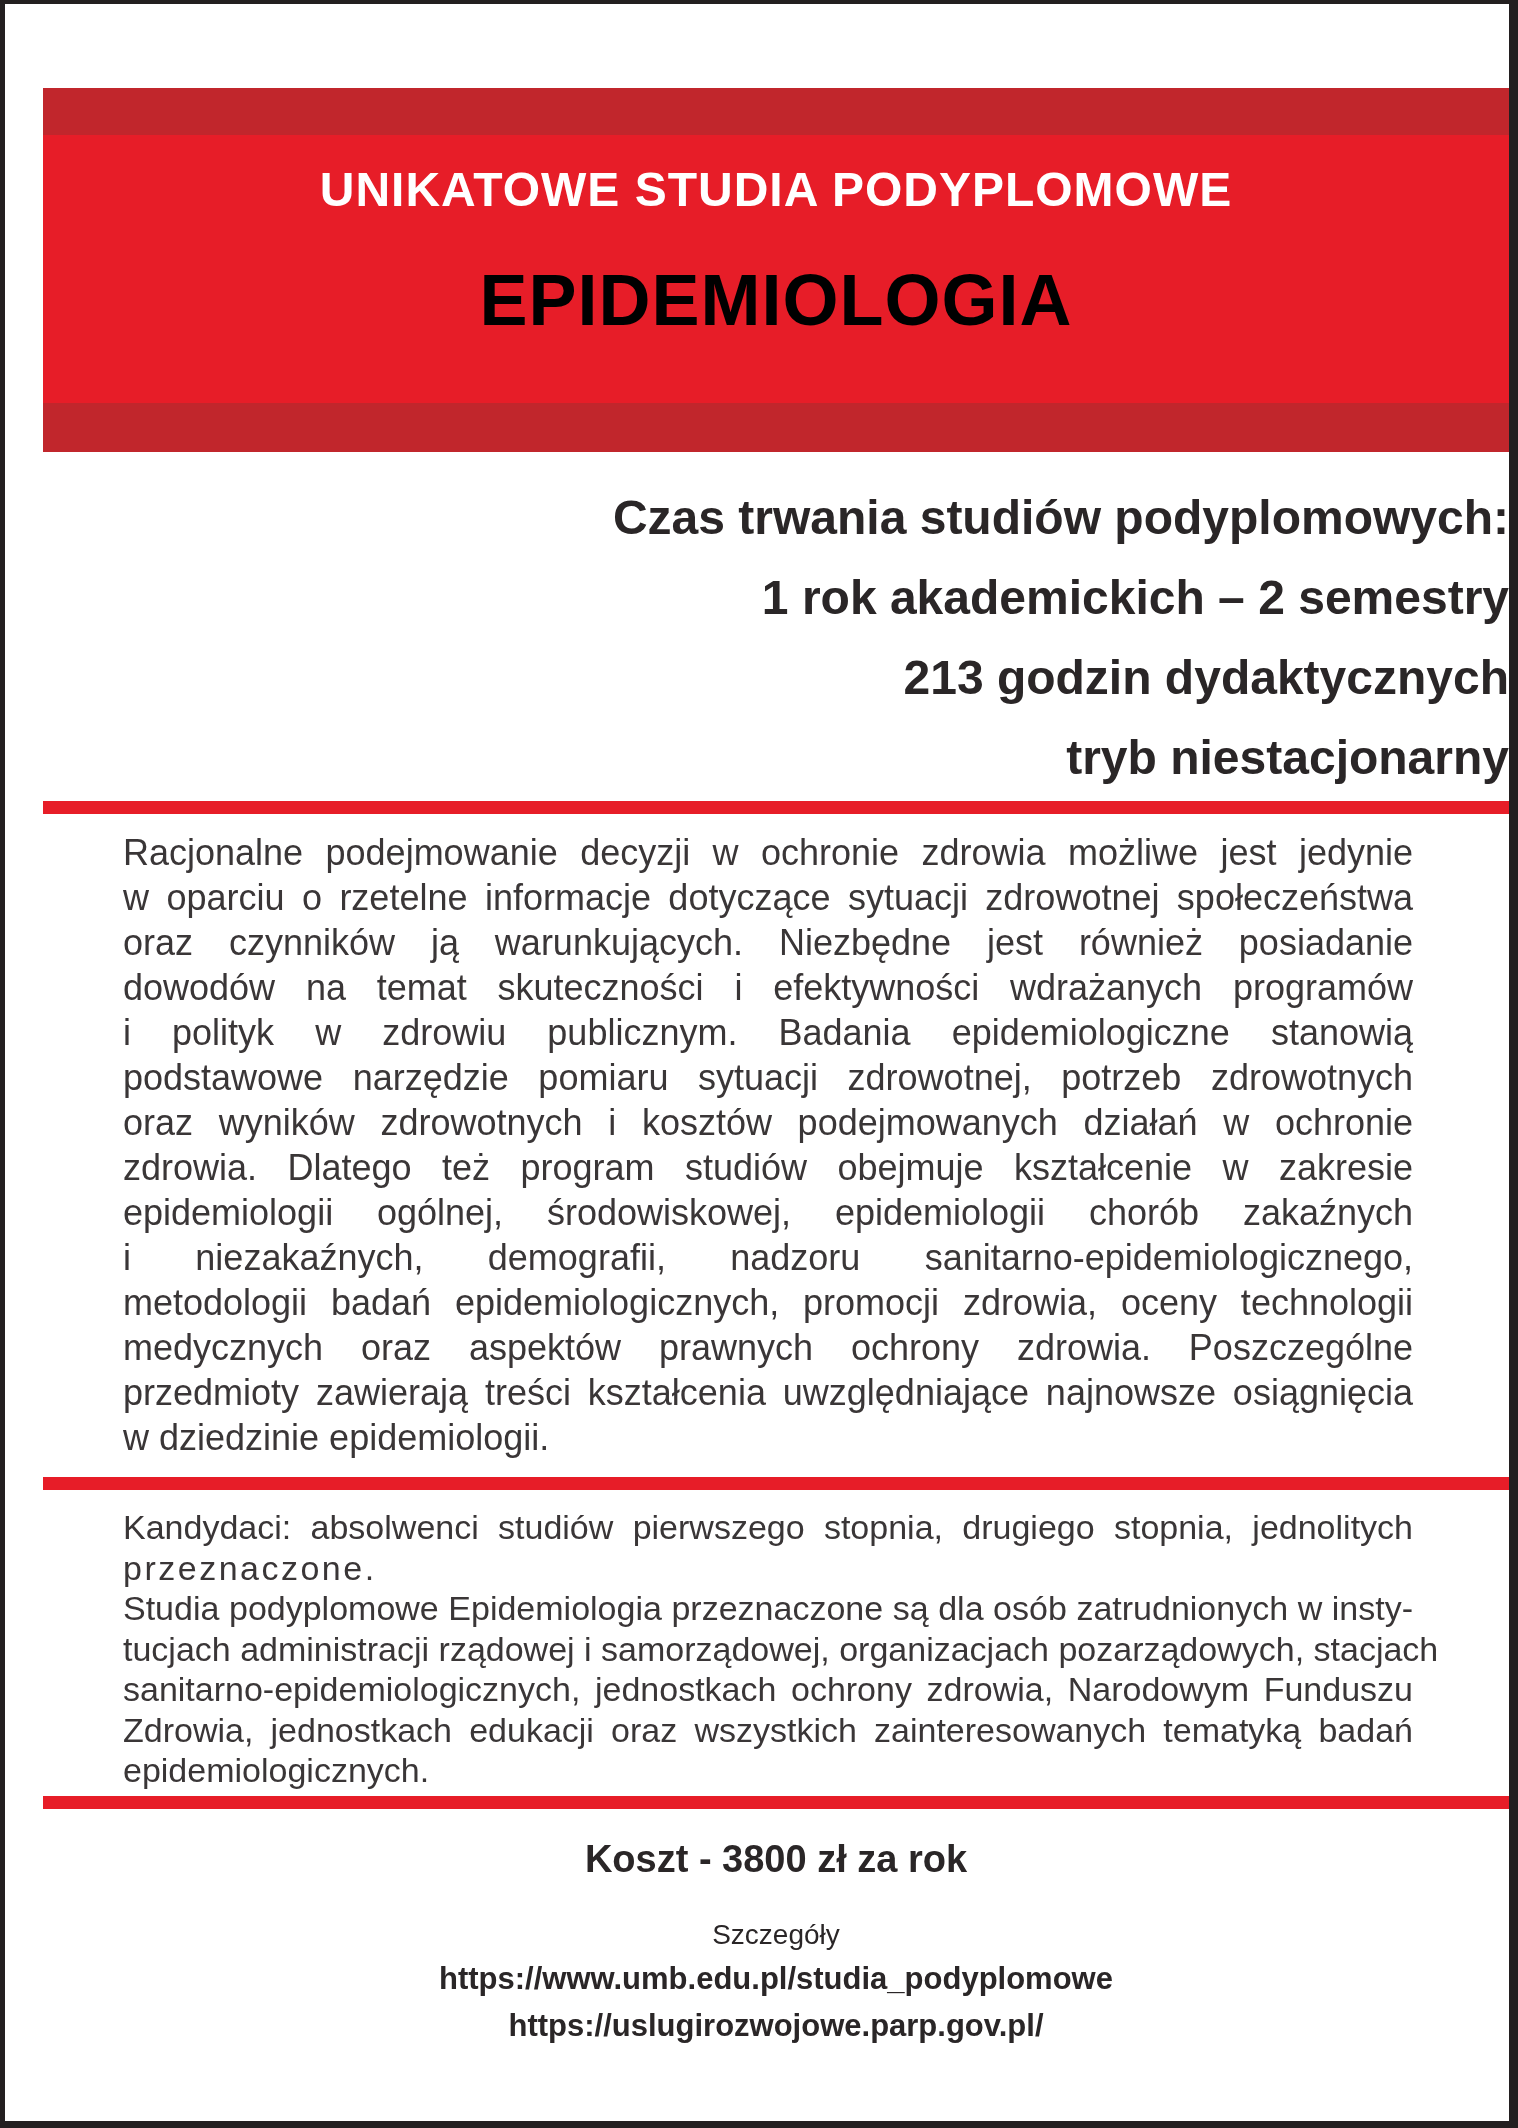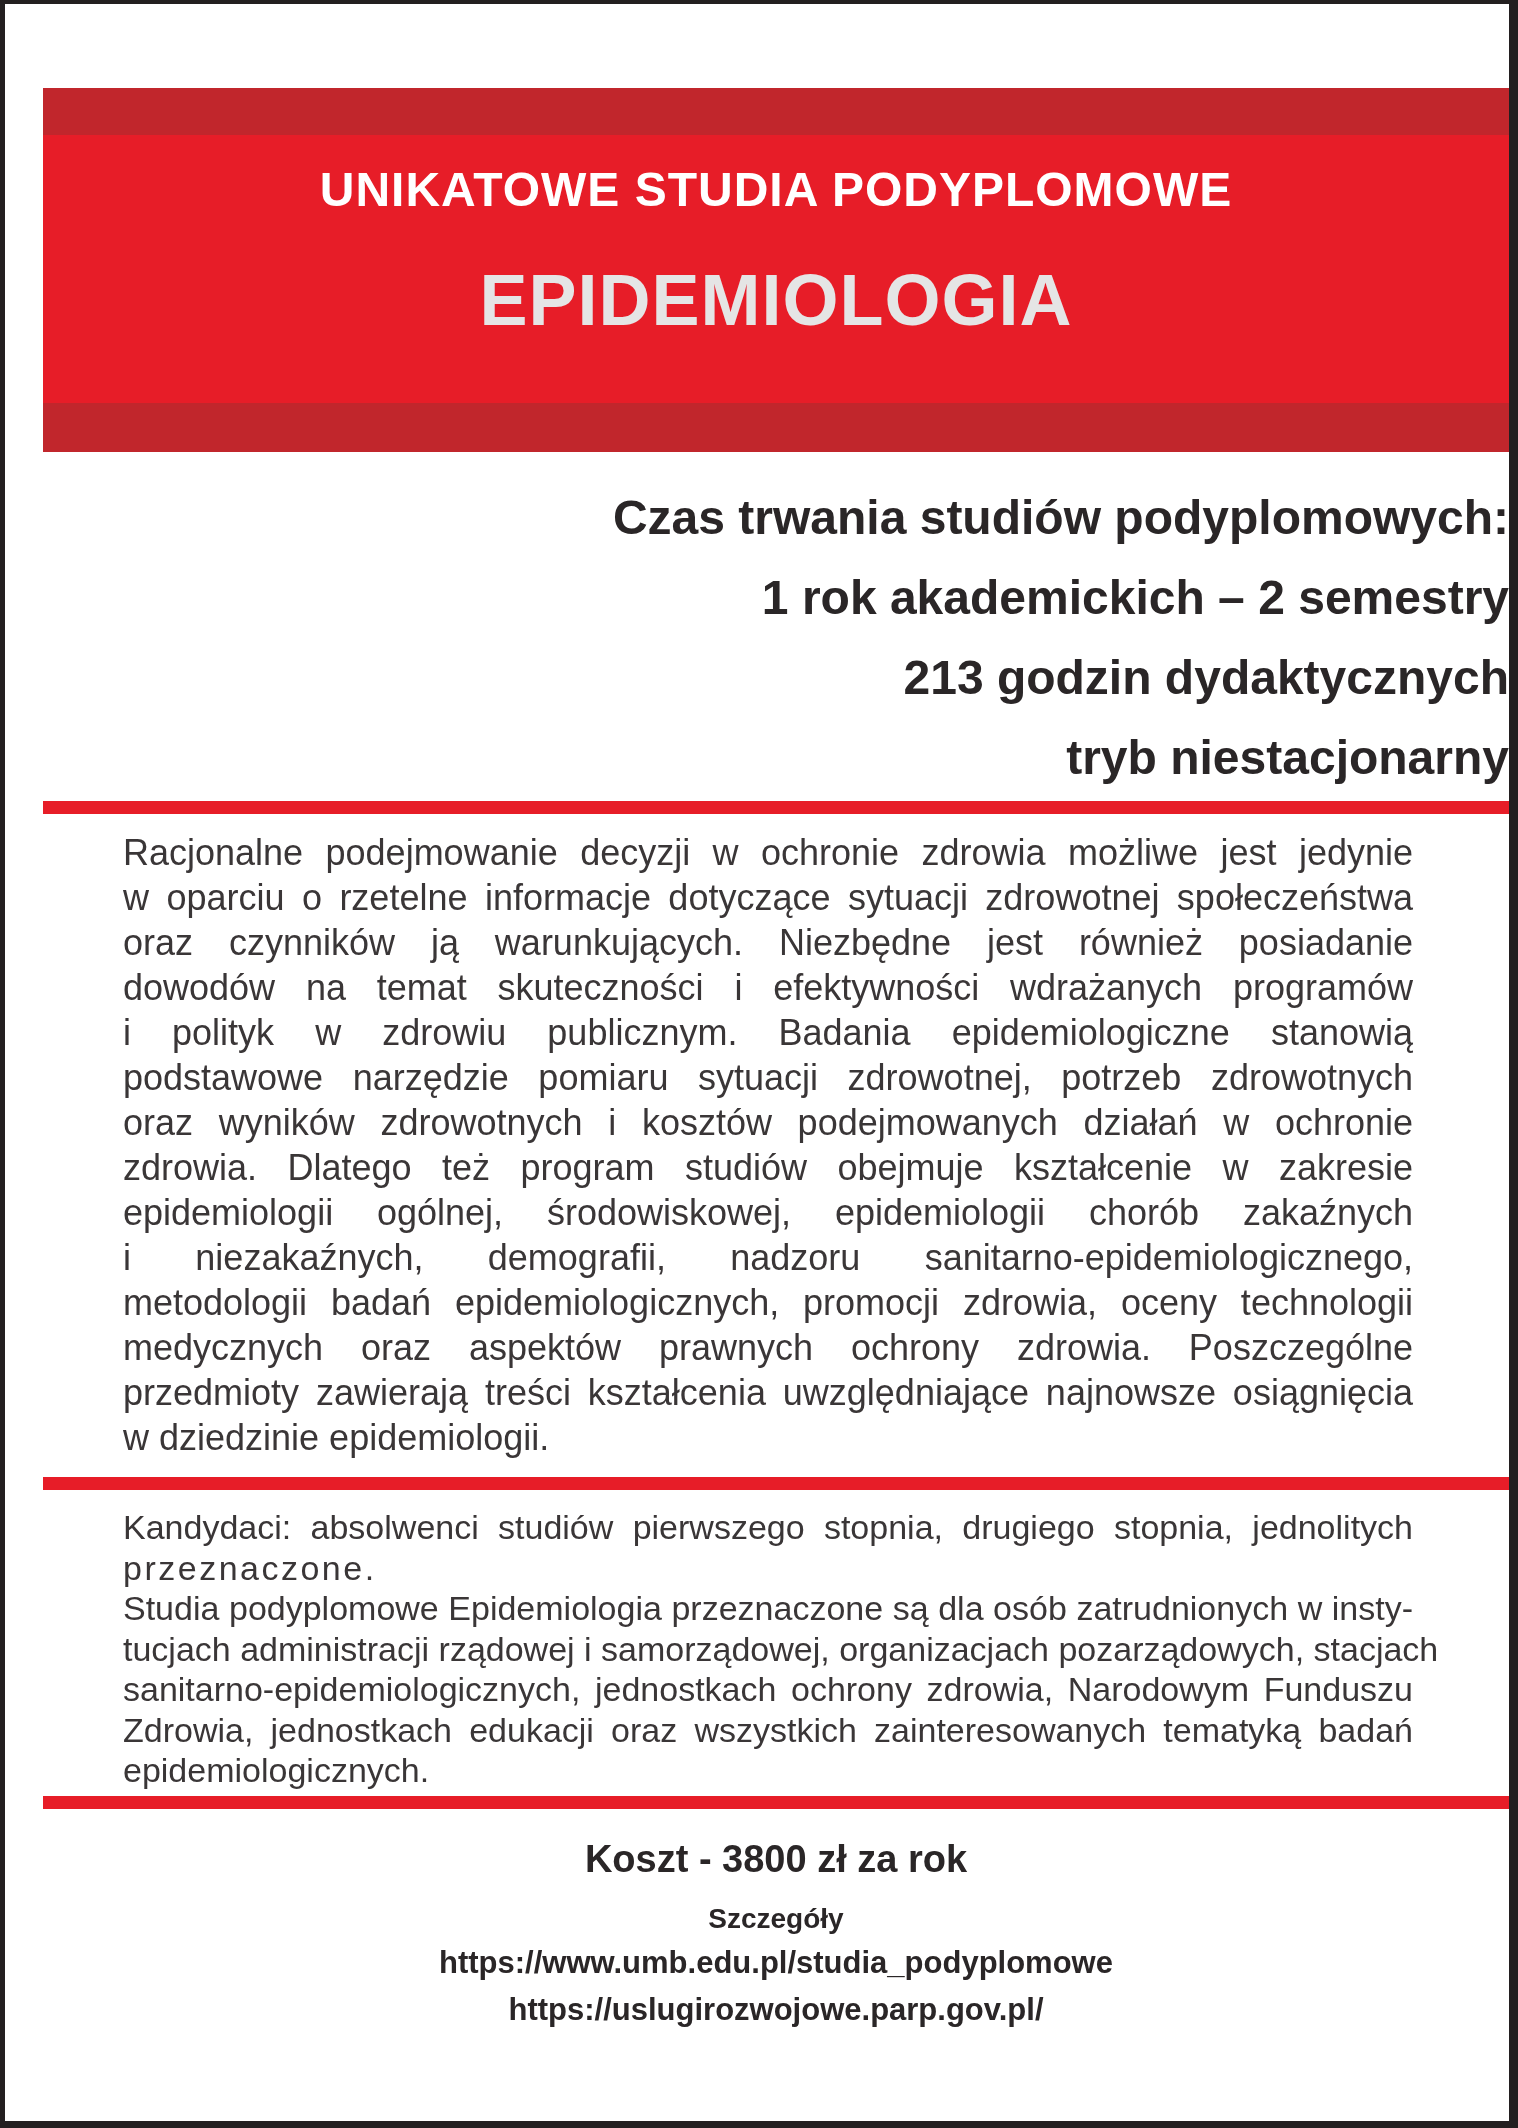--- a/index.html
+++ b/index.html
@@ -35,21 +35,21 @@
     font-weight: bold;
     letter-spacing: 1px;
     color: #ffffff;
   }
   .band-title {
     margin-top: 16px;
     line-height: 110px;
     font-size: 72px;
     font-weight: bold;
     letter-spacing: 1px;
-    color: #e5e5e5;
+    color: #000000;
   }
   .strip-bottom { height: 49px; background: var(--red_dark, #c1262c); }
 
   .duration {
     height: 349px;
     box-sizing: border-box;
     padding-top: 26px;
     text-align: right;
     color: var(--text_heading, #2a2627);
   }
@@ -92,24 +92,24 @@
     text-align: center;
     color: var(--text_heading, #2a2627);
   }
   .footer-cost {
     margin-top: 14px;
     line-height: 72px;
     font-size: 38px;
     font-weight: bold;
   }
   .footer-details {
-    margin-top: 4px;
+    margin-top: 20px;
     line-height: 40px;
     font-size: 28px;
-    font-weight: bold;
+    font-weight: normal;
   }
   .footer-url {
     margin-top: 1px;
     line-height: 46px;
     font-size: 31px;
     font-weight: bold;
   }
 </style>
 </head>
 <body>

